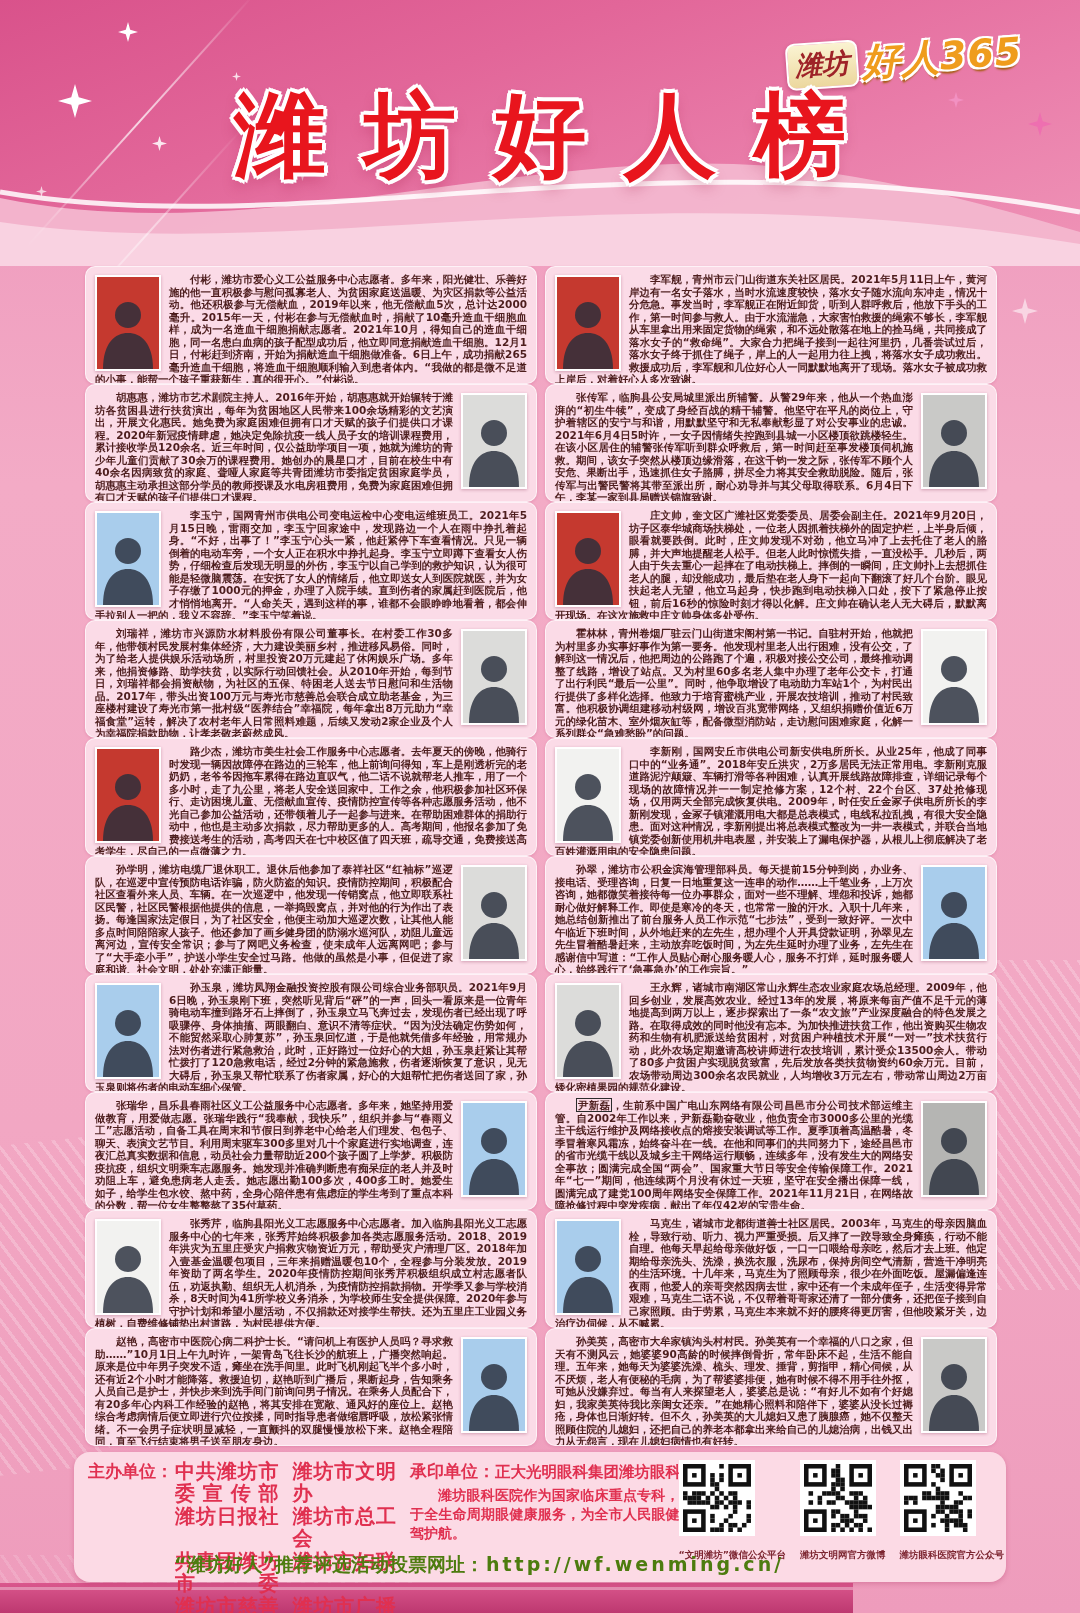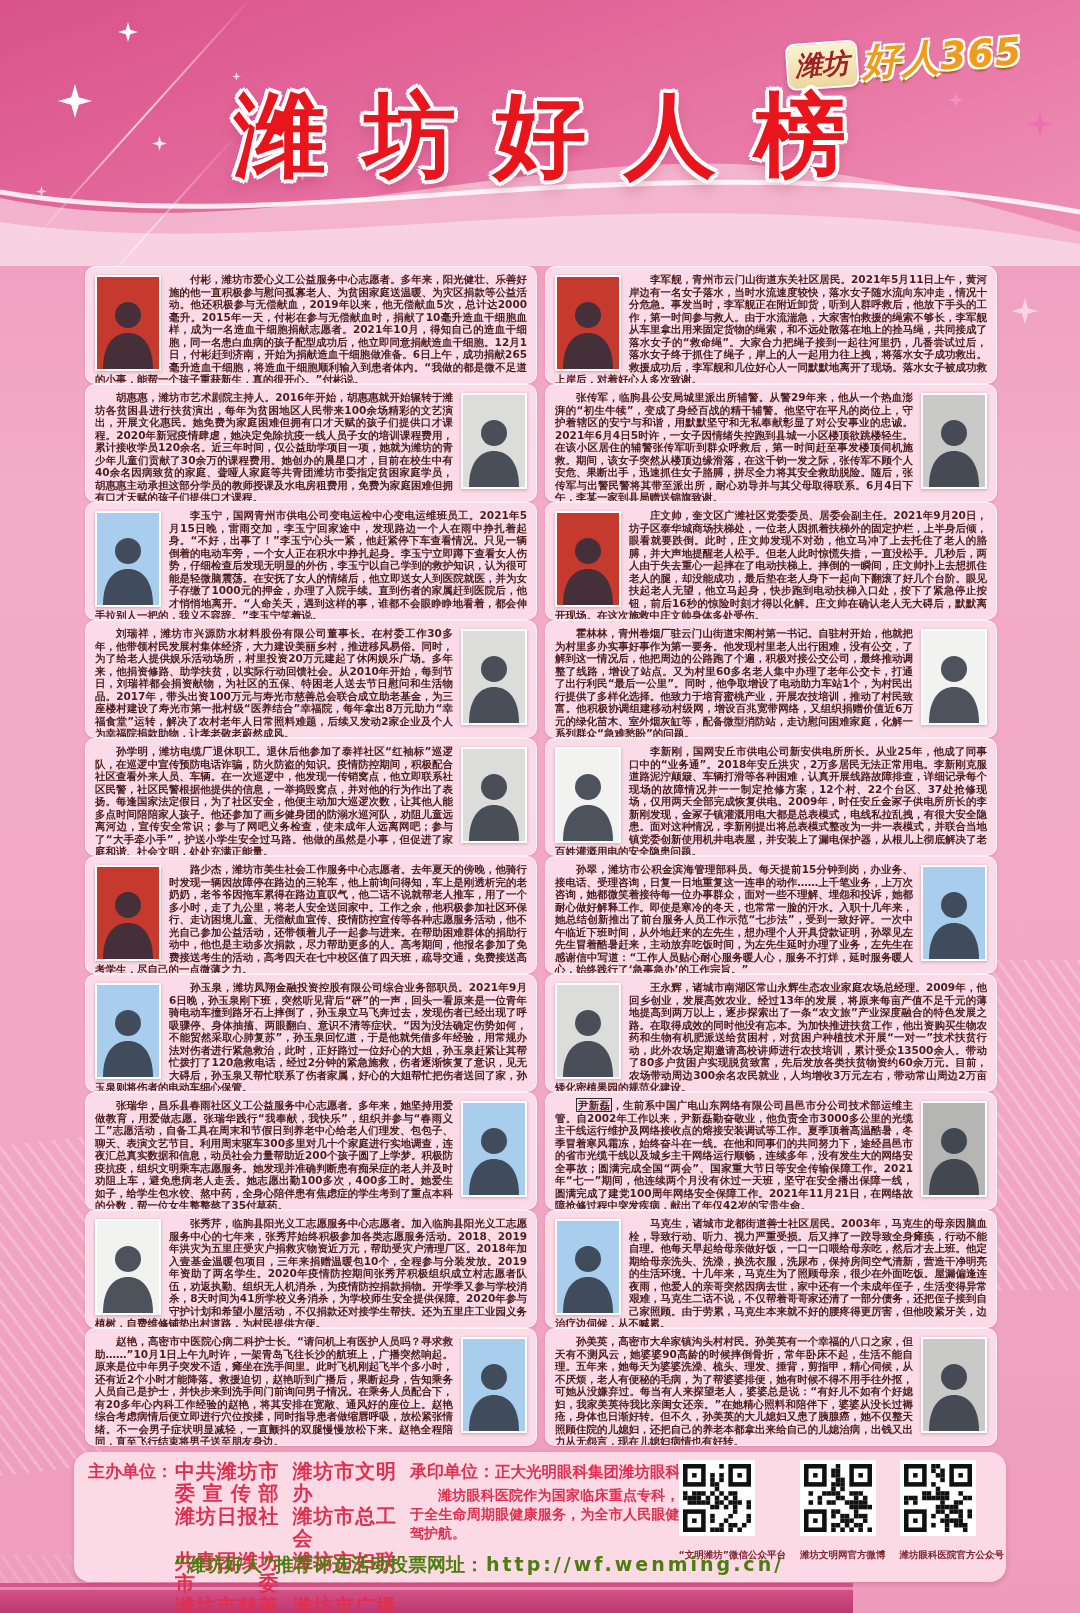--- a/index.html
+++ b/index.html
@@ -137,40 +137,40 @@
             <svg width="58" height="80" viewBox="0 0 58 80">
               <g fill="rgba(40,46,60,.82)">
                 <circle cx="29" cy="26" r="13"></circle>
                 <path d="M4,80 C4,54 16,44 29,44 C42,44 54,54 54,80 Z"></path>
               </g>
             </svg>
           </div>
           <p class="bio"><span class="pname">刘瑞祥</span><span>，潍坊市兴源防水材料股份有限公司董事长。在村委工作30多年，他带领村民发展村集体经济，大力建设美丽乡村，推进移风易俗。同时，为了给老人提供娱乐活动场所，村里投资20万元建起了休闲娱乐广场。多年来，他捐资修路、助学扶贫，以实际行动回馈社会。从2010年开始，每到节日，刘瑞祥都会捐资献物，为社区的五保、特困老人送去节日慰问和生活物品。2017年，带头出资100万元与寿光市慈善总会联合成立助老基金，为三座楼村建设了寿光市第一批村级“医养结合”幸福院，每年拿出8万元助力“幸福食堂”运转，解决了农村老年人日常照料难题，后续又发动2家企业及个人为幸福院捐款助物，让孝老敬老蔚然成风。</span></p>
         </div>
         <div class="card">
+          <div class="photo ph-l" style="background: rgb(197, 57, 47);">
+            <svg width="58" height="80" viewBox="0 0 58 80">
+              <g fill="rgba(40,46,60,.82)">
+                <circle cx="29" cy="26" r="13"></circle>
+                <path d="M4,80 C4,54 16,44 29,44 C42,44 54,54 54,80 Z"></path>
+              </g>
+            </svg>
+          </div>
+          <p class="bio"><span class="pname">路少杰</span><span>，潍坊市美生社会工作服务中心志愿者。去年夏天的傍晚，他骑行时发现一辆因故障停在路边的三轮车，他上前询问得知，车上是刚透析完的老奶奶，老爷爷因拖车累得在路边直叹气，他二话不说就帮老人推车，用了一个多小时，走了九公里，将老人安全送回家中。工作之余，他积极参加社区环保行、走访困境儿童、无偿献血宣传、疫情防控宣传等各种志愿服务活动，他不光自己参加公益活动，还带领着儿子一起参与进来。在帮助困难群体的捐助行动中，他也是主动多次捐款，尽力帮助更多的人。高考期间，他报名参加了免费接送考生的活动，高考四天在七中校区值了四天班，疏导交通，免费接送高考学生，尽自己的一点微薄之力。</span></p>
+        </div>
+        <div class="card">
           <div class="photo ph-r" style="background: rgb(220, 220, 218);">
             <svg width="58" height="80" viewBox="0 0 58 80">
               <g fill="rgba(40,46,60,.82)">
                 <circle cx="29" cy="26" r="13"></circle>
                 <path d="M4,80 C4,54 16,44 29,44 C42,44 54,54 54,80 Z"></path>
               </g>
             </svg>
           </div>
           <p class="bio"><span class="pname">孙学明</span><span>，潍坊电缆厂退休职工。退休后他参加了泰祥社区“红袖标”巡逻队，在巡逻中宣传预防电话诈骗，防火防盗的知识。疫情防控期间，积极配合社区查看外来人员、车辆。在一次巡逻中，他发现一传销窝点，他立即联系社区民警，社区民警根据他提供的信息，一举捣毁窝点，并对他的行为作出了表扬。每逢国家法定假日，为了社区安全，他便主动加大巡逻次数，让其他人能多点时间陪陪家人孩子。他还参加了画乡健身团的防溺水巡河队，劝阻儿童远离河边，宣传安全常识；参与了网吧义务检查，使未成年人远离网吧；参与了“大手牵小手”，护送小学生安全过马路。他做的虽然是小事，但促进了家庭和谐、社会文明，处处充满正能量。</span></p>
-        </div>
-        <div class="card">
-          <div class="photo ph-l" style="background: rgb(197, 57, 47);">
-            <svg width="58" height="80" viewBox="0 0 58 80">
-              <g fill="rgba(40,46,60,.82)">
-                <circle cx="29" cy="26" r="13"></circle>
-                <path d="M4,80 C4,54 16,44 29,44 C42,44 54,54 54,80 Z"></path>
-              </g>
-            </svg>
-          </div>
-          <p class="bio"><span class="pname">路少杰</span><span>，潍坊市美生社会工作服务中心志愿者。去年夏天的傍晚，他骑行时发现一辆因故障停在路边的三轮车，他上前询问得知，车上是刚透析完的老奶奶，老爷爷因拖车累得在路边直叹气，他二话不说就帮老人推车，用了一个多小时，走了九公里，将老人安全送回家中。工作之余，他积极参加社区环保行、走访困境儿童、无偿献血宣传、疫情防控宣传等各种志愿服务活动，他不光自己参加公益活动，还带领着儿子一起参与进来。在帮助困难群体的捐助行动中，他也是主动多次捐款，尽力帮助更多的人。高考期间，他报名参加了免费接送考生的活动，高考四天在七中校区值了四天班，疏导交通，免费接送高考学生，尽自己的一点微薄之力。</span></p>
         </div>
         <div class="card">
           <div class="photo ph-l" style="background: rgb(169, 205, 236);">
             <svg width="58" height="80" viewBox="0 0 58 80">
               <g fill="rgba(40,46,60,.82)">
                 <circle cx="29" cy="26" r="13"></circle>
                 <path d="M4,80 C4,54 16,44 29,44 C42,44 54,54 54,80 Z"></path>
               </g>
             </svg>
           </div>

